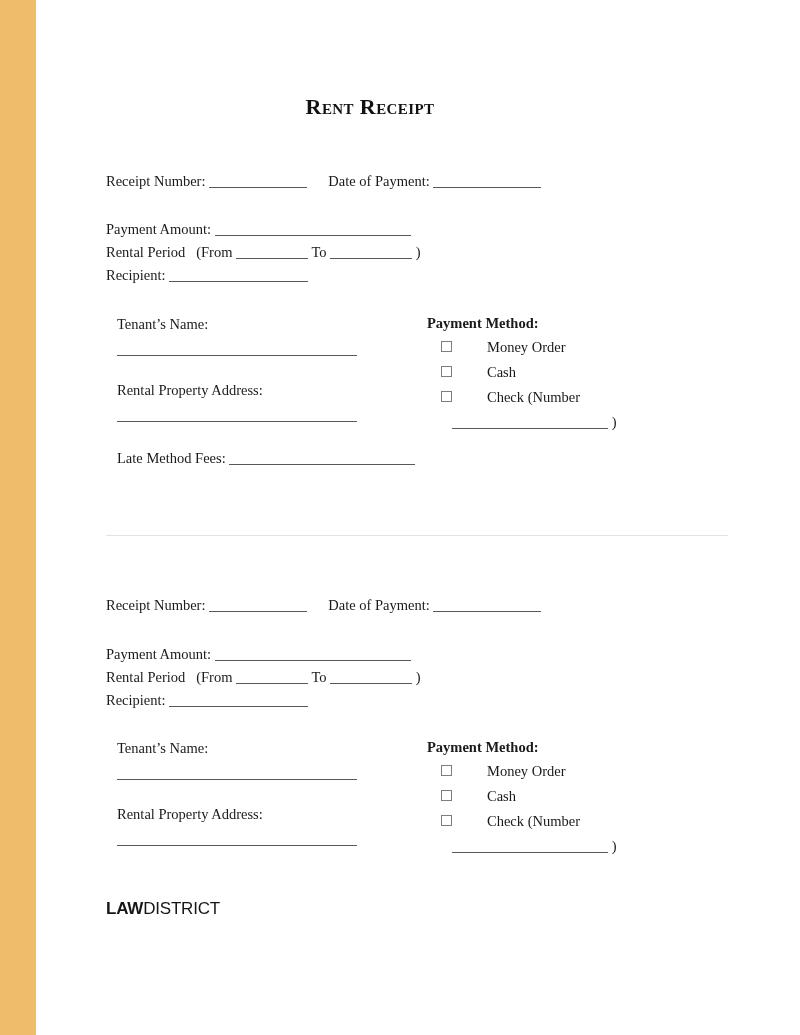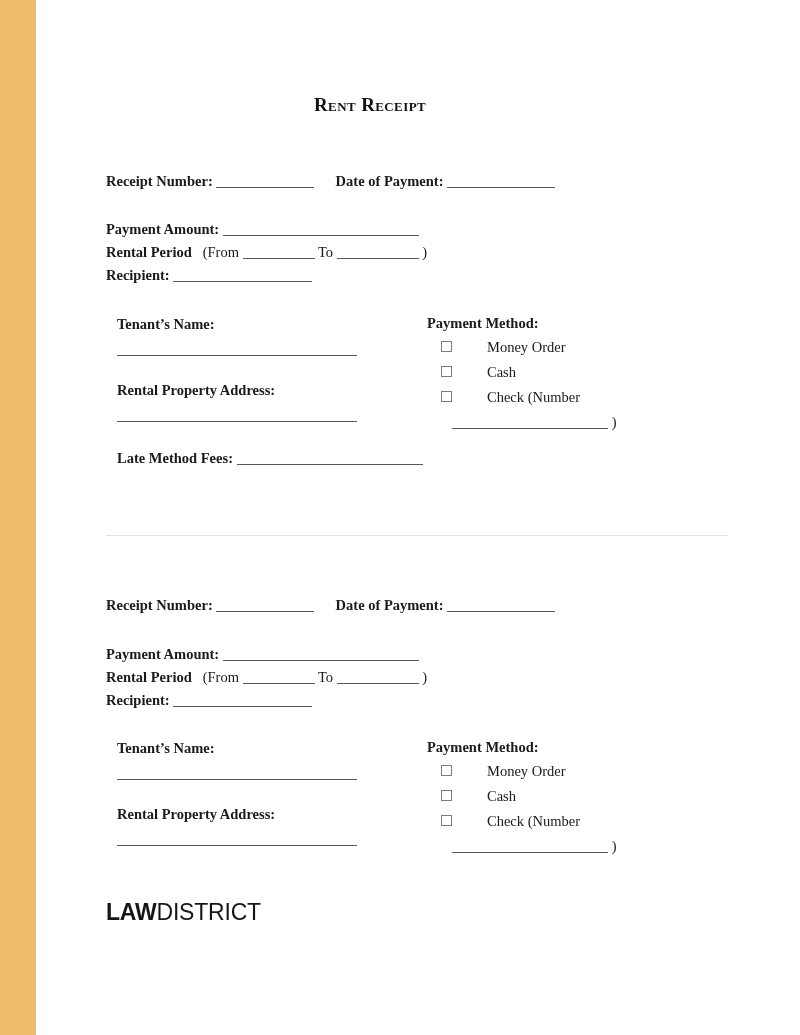--- a/index.html
+++ b/index.html
@@ -33,42 +33,42 @@
     width: 800px;
     height: 1035px;
   }
 
   .doc-title {
     position: absolute;
     left: 0;
     top: 94px;
     width: 740px;
     text-align: center;
-    font-size: 19px;
+    font-size: 22px;
     font-weight: bold;
     font-variant: small-caps;
     letter-spacing: 0.4px;
     color: #111111;
   }
 
   
   .receipt-block {
     position: absolute;
     left: 0;
     width: 800px;
   }
 
   .line-row {
     position: absolute;
     white-space: nowrap;
     font-size: 14.5px;
     line-height: 18px;
   }
   .lbl {
-    font-weight: bold;
+    font-weight: normal;
   }
   .lbl-regular {
     font-weight: normal;
   }
 
   
   .blank {
     display: inline-block;
     border-bottom: 1.3px solid #55585c;
     height: 13px;
@@ -126,21 +126,21 @@
     height: 0;
     border-bottom: 1.2px solid #e3e3e3;
   }
 
   
   .logo {
     position: absolute;
     left: 106px;
     top: 899px;
     font-family: "Liberation Sans", "DejaVu Sans", sans-serif;
-    font-size: 23px;
+    font-size: 17px;
     letter-spacing: -0.2px;
     color: #161616;
     white-space: nowrap;
     text-align: center;
   }
   .logo .logo-bold   { font-weight: bold; }
   .logo .logo-light  { font-weight: normal; }
 </style>
 </head>
 <body>

